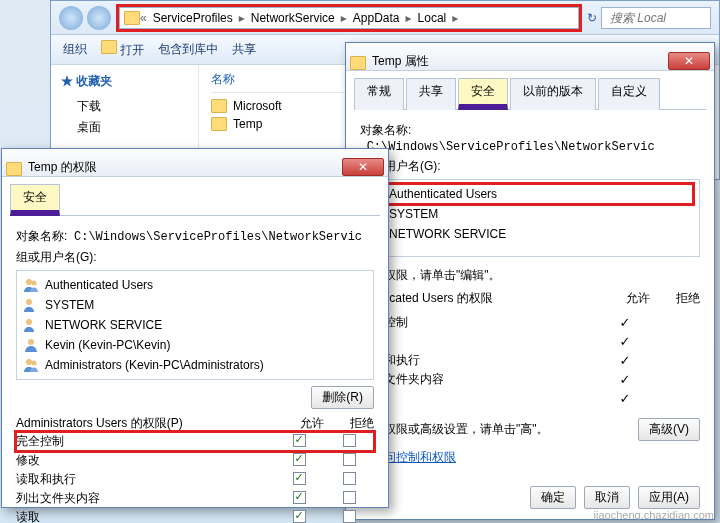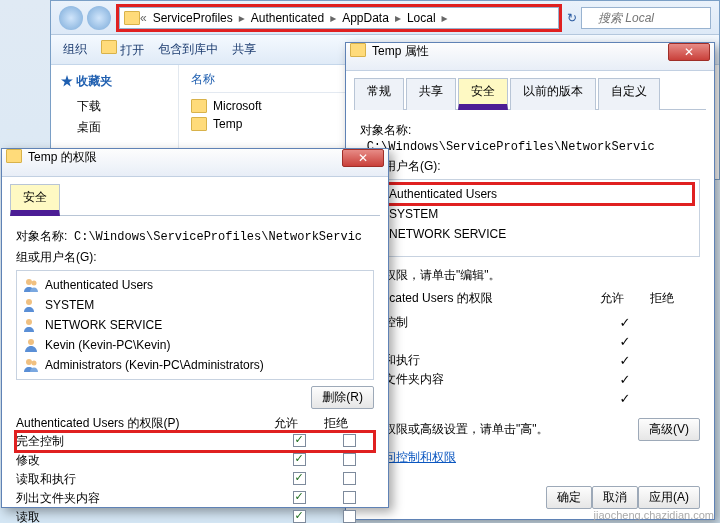--- a/index.html
+++ b/index.html
@@ -3,77 +3,77 @@
 <meta charset="utf-8">
 <style>
 *{box-sizing:border-box;margin:0;padding:0;font-family:"Microsoft YaHei",SimSun,Tahoma,sans-serif;font-size:12px}
 body{background:linear-gradient(#e0eaf4,#d4e6f4);width:720px;height:523px;overflow:hidden;position:relative}
 .explorer{position:absolute;top:0;left:50px;right:0;height:180px;background:#fff;border:1px solid #7a9fc6}
 .addr-bar{height:34px;background:linear-gradient(#eaf2fb,#dde9f7);border-bottom:1px solid #b4c8de;display:flex;align-items:center;padding:4px 8px;gap:4px}
 .nav-btn{width:24px;height:24px;border-radius:50%;background:radial-gradient(#d0e5fb,#79a9d8);display:inline-block}
 .breadcrumb{flex:1;height:22px;background:#fff;border:1px solid #99b3d0;display:flex;align-items:center;padding:0 4px;margin:0 4px;outline:3px solid #e02020}
 .crumb{color:#000000;padding:0 6px;cursor:pointer}
 .sep{color:#666}
-.search{width:130px;height:22px;border:1px solid #99b3d0;font-style:italic;color:#888;padding:0 16px;background:#fff}
+.search{width:110px;height:22px;border:1px solid #99b3d0;font-style:italic;color:#888;padding:0 8px;background:#fff}
 .toolbar{height:30px;background:linear-gradient(#f4f9ff,#e0ebf7);border-bottom:1px solid #c4d6ea;display:flex;align-items:center;gap:14px;padding:0 12px;color:#1b3b6f}
 .tb-item{cursor:pointer}
 .columns{display:flex;height:110px}
-.nav-pane{width:128px;border-right:1px solid #e2e8ef;padding:8px 10px}
+.nav-pane{width:148px;border-right:1px solid #e2e8ef;padding:8px 10px}
 .fav-hdr{color:#1f5fb0;font-weight:bold;margin-bottom:6px}
 .nav-item{padding:2px 0 2px 16px;cursor:pointer}
 .list-pane{flex:1;padding:6px 12px}
 .col-hdr{color:#1f5fb0;border-bottom:1px solid #e3e9f1;padding:0 0 4px 0;margin-bottom:4px}
 .folder-row{display:flex;align-items:center;gap:6px;padding:2px 0;cursor:pointer}
 .folder-icon{width:16px;height:14px;background:#ffdb7a;border:1px solid #d8b24a;display:inline-block;border-radius:1px}
 .dlg{position:absolute;background:#fff;border:1px solid #5f82b5;box-shadow:4px 4px 10px rgba(0,0,0,.35)}
-.dlg-title{height:28px;background:linear-gradient(#fdfdfd,#e8eef7);display:flex;align-items:flex-start;padding:0 4px;border-bottom:1px solid #c2d0e2}
+.dlg-title{height:28px;background:linear-gradient(#fdfdfd,#e8eef7);display:flex;align-items:flex-end;padding:0 4px;border-bottom:1px solid #c2d0e2}
 .dlg-title-text{flex:1;padding-left:6px}
 .close-btn{width:42px;height:18px;background:linear-gradient(#e78b86,#c9403a);color:#fff;text-align:center;line-height:16px;border:1px solid #9f2e28;border-radius:2px;cursor:pointer}
 .tabs{display:flex;border-bottom:1px solid #b8c5d6;margin:6px 8px 0 8px}
 .tab{padding:4px 12px;border:1px solid #b8c5d6;border-bottom:none;background:#eef2f8;margin-right:2px;cursor:pointer;position:relative;top:1px}
 .tab.active{background:#fef9c3;border-bottom:6px solid #4c1d95}
 .body{padding:8px 14px}
 .row{margin:4px 0}
 .lbl{display:inline-block}
 .mono{font-family:Consolas,"Courier New",monospace}
 .group-box{border:1px solid #c7d2e0;height:auto;margin-top:4px;background:#fff;padding:4px 6px}
 .user-row{display:flex;align-items:center;gap:6px;padding:2px 0;font-family:Consolas,"Courier New",monospace}
 .user-icon{width:16px;height:16px;display:inline-block}
 .user-icon svg{width:16px;height:16px}
 .btn{background:linear-gradient(#fdfdfd,#e6e6e6);border:1px solid #9da9b8;padding:2px 10px;cursor:pointer;border-radius:2px}
 .btn-row{display:flex;justify-content:flex-end;gap:8px;margin:6px 0}
 .perm-hdr{display:flex}
 .perm-hdr .pname{flex:1}
-.perm-hdr .pc{width:50px;text-align:left}
+.perm-hdr .pc{width:50px;text-align:right}
 .perm-row{display:flex;align-items:center;padding:1px 0}
 .perm-row .pname{flex:1}
 .perm-row .pc{width:50px;text-align:center}
 .chk{width:13px;height:13px;border:1px solid #7d8a9c;display:inline-block;background:#fff;position:relative}
 .chk.checked::after{content:"✓";position:absolute;top:-2px;left:1px;font-size:11px;color:#1a6b1a}
 .dlg-perm{top:148px;left:1px;width:388px;height:360px}
 .dlg-prop{top:42px;left:345px;width:370px;height:478px}
 .highlight{outline:3px solid #e02020;outline-offset:-1px}
 .link{color:#0b57c0;text-decoration:underline;cursor:pointer}
-.footer-btns{position:absolute;bottom:10px;right:14px;display:flex;}
+.footer-btns{position:absolute;bottom:10px;right:14px;display:flex;gap:8px}
 .watermark{position:absolute;right:6px;bottom:2px;color:#aaa;font-size:11px;}
 .tick{color:#000;font-size:13px}
 </style>
 </head>
 <body>
 
 <div class="explorer">
   <div class="addr-bar">
     <span class="nav-btn"></span>
     <span class="nav-btn"></span>
     <div class="breadcrumb">
       <span class="folder-icon"></span>
       <span class="sep">«</span>
       <span class="crumb">ServiceProfiles</span>
         <span class="sep">▸</span>
-      <span class="crumb">Authenticated</span>
+      <span class="crumb">NetworkService</span>
         <span class="sep">▸</span>
       <span class="crumb">AppData</span>
         <span class="sep">▸</span>
       <span class="crumb">Local</span>
         <span class="sep">▸</span>
     </div>
     <span style="color:#2a5aa0">↻</span>
     <input class="search" placeholder="搜索 Local" style="">
   </div>
   <div class="toolbar">
@@ -241,21 +241,21 @@
               <circle cx="11" cy="6" r="2.5" fill="#f0c080"></circle>
               <path d="M7 15c0-2.5 1.8-4.5 4-4.5s4 2 4 4.5z" fill="#7aa8e0"></path>
             </svg></span>
           <span>Administrators (Kevin-PC\Administrators)</span>
         </div>
     </div>
     <div class="btn-row">
       <button class="btn">删除(R)</button>
     </div>
     <div class="perm-hdr">
-        <span class="pname">Authenticated Users 的权限(P)</span>
+        <span class="pname">Administrators Users 的权限(P)</span>
         <span class="pc">允许</span>
         <span class="pc">拒绝</span>
       </div>
     <div id="perm-rows">
         <div class="perm-row highlight">
           <span class="pname">完全控制</span>
           <span class="pc"><span class="chk checked"></span></span>
           <span class="pc"><span class="chk"></span></span>
         </div>
         <div class="perm-row">

